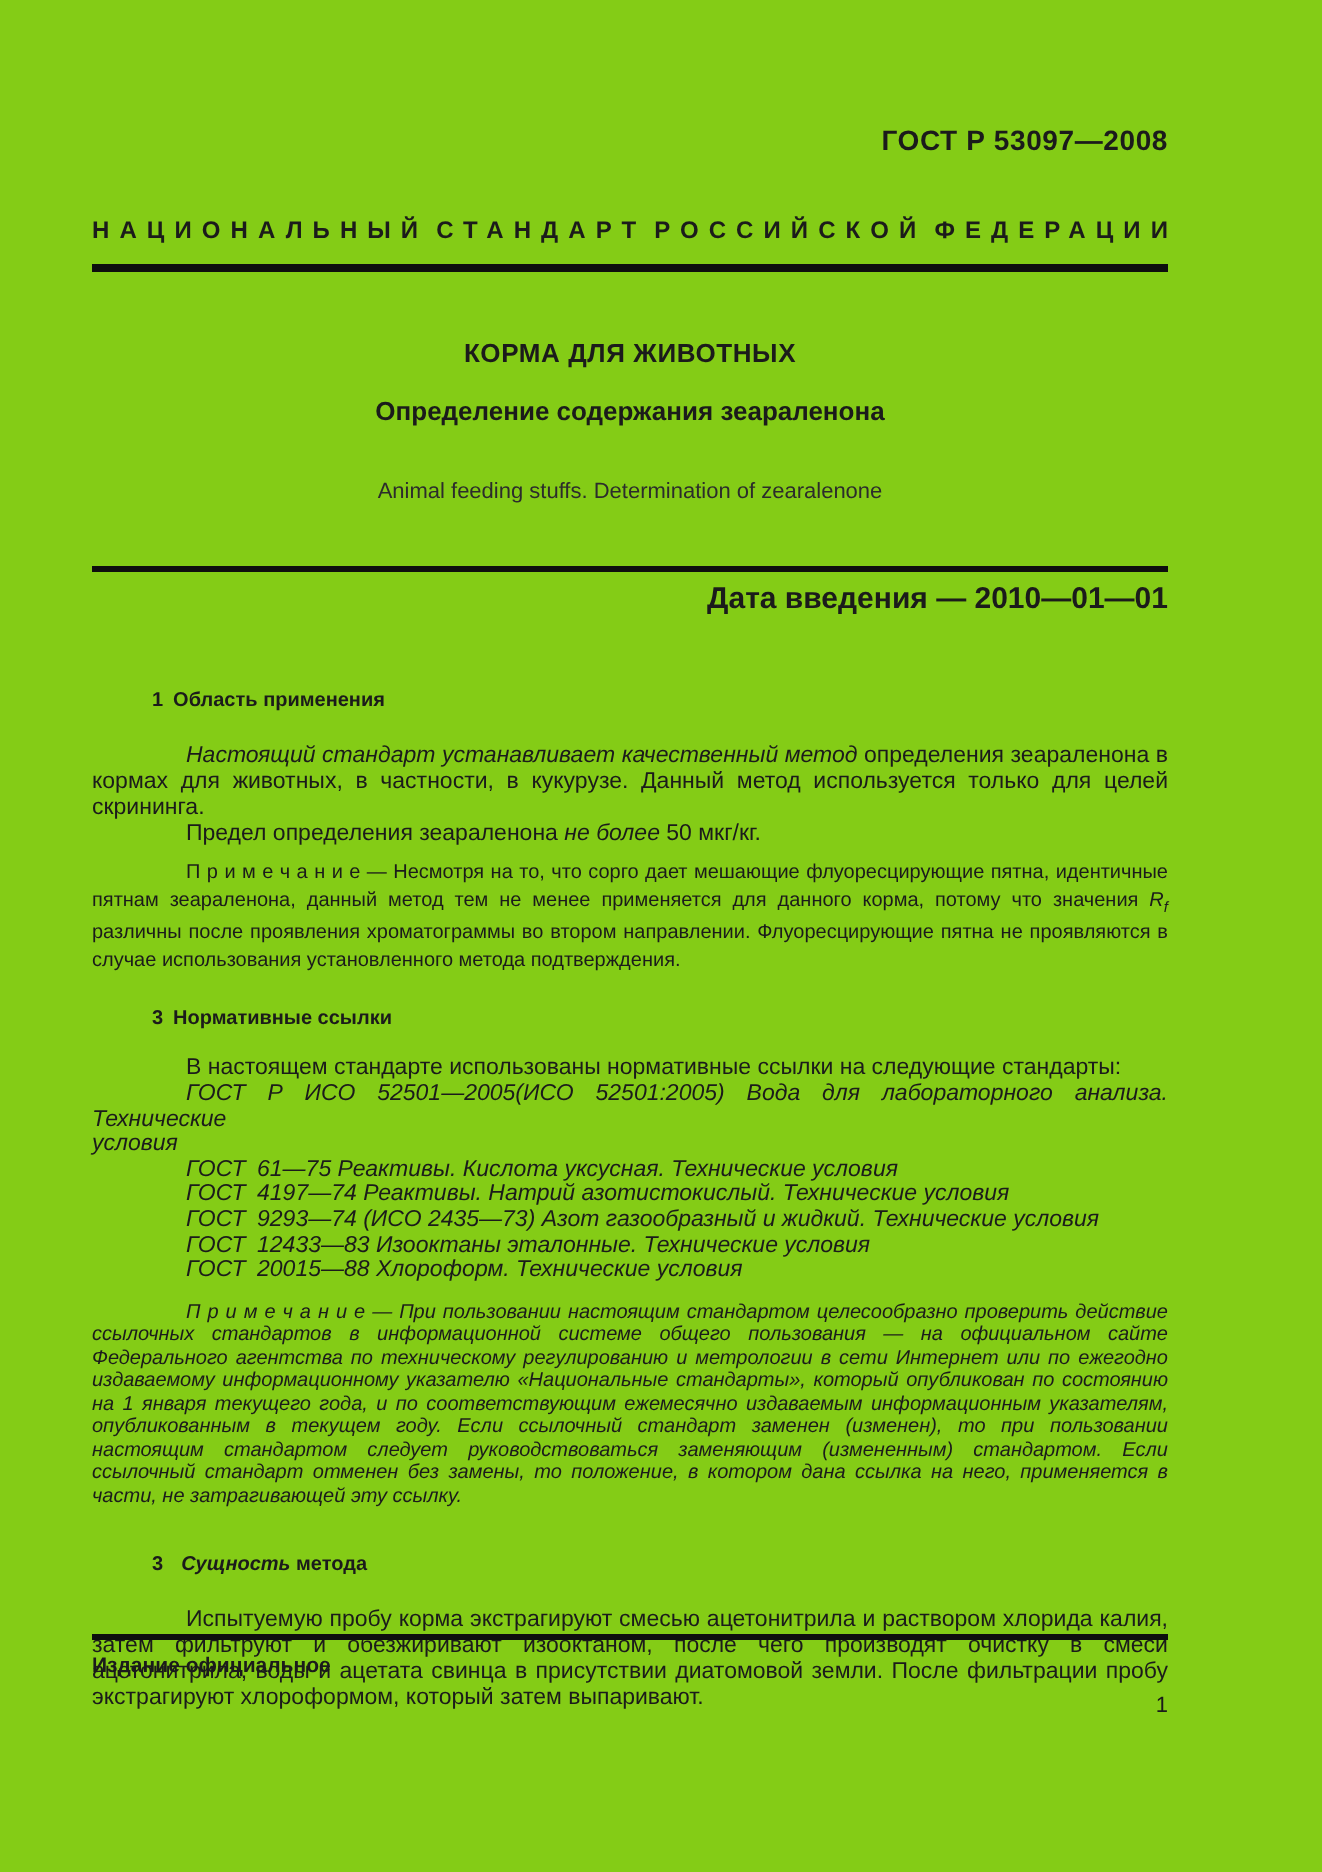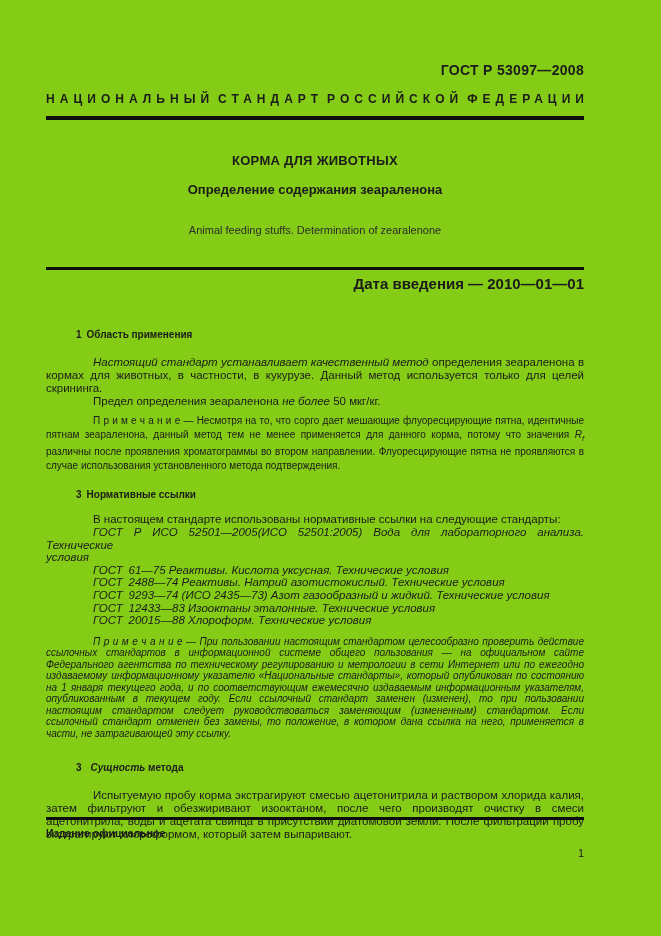--- a/index.html
+++ b/index.html
@@ -6,21 +6,21 @@
   html,body { background:#ffffff; }
   .page {
     position:relative; width:661px; height:936px;
     background:#84cc16; color:#1b1b1b; overflow:hidden;
     font-family:"Liberation Sans","DejaVu Sans",sans-serif;
   }
   .content { position:absolute; left:46px; top:0; width:538px; }
 
   .doc-number { margin-top:62px; text-align:right; font-weight:700; font-size:14px; line-height:16px; letter-spacing:.3px; }
 
-  .fed-line { margin-top:14px; display:flex; justify-content:space-between; font-weight:700; font-size:12px; line-height:14px; white-space:nowrap; }
+  .fed-line { margin-top:30px; display:flex; justify-content:space-between; font-weight:700; font-size:12px; line-height:14px; white-space:nowrap; }
   .fed-line span { letter-spacing:.42em; margin-right:-.42em; }
 
   .rule { background:#0e0e0e; }
   .rule-header { margin-top:10px; height:4px; }
   .rule-date { margin-top:30px; height:3px; }
 
   .title-main { margin-top:33px; text-align:center; font-weight:700; font-size:13px; line-height:15px; letter-spacing:.3px; }
   .title-sub  { margin-top:14px; text-align:center; font-weight:700; font-size:13px; line-height:15px; }
   .title-en   { margin-top:27px; text-align:center; font-size:11px; line-height:13px; color:#2c2c2c; }
 
@@ -80,21 +80,21 @@
 
     <p class="note note1"><span>П р и м е ч а н и е — </span><span>Несмотря на то, что сорго дает мешающие флуоресцирующие пятна, идентичные пят­нам зеараленона, данный метод тем не менее применяется для данного корма, потому что значения </span><i>R</i><sub class="rf-sub"><i>f</i></sub><span> различны после проявления хроматограммы во втором направлении. Флуоресцирующие пятна не проявляются в случае использования установленного метода подтверждения.</span></p>
 
     <h2 class="sec-heading mt-s2">3 Нормативные ссылки</h2>
 
     <p class="body intro-refs">В настоящем стандарте использованы нормативные ссылки на следующие стандарты:</p>
 
     <p class="ref ref-wide">ГОСТ Р ИСО 52501—2005(ИСО 52501:2005) Вода для лабораторного анализа. Технические
 условия</p>
     <p class="ref">ГОСТ 61—75 Реактивы. Кислота уксусная. Технические условия</p>
-    <p class="ref">ГОСТ 2488—74 Реактивы. Натрий азотистокислый. Технические условия</p>
+    <p class="ref">ГОСТ 4197—74 Реактивы. Натрий азотистокислый. Технические условия</p>
     <p class="ref">ГОСТ 9293—74 (ИСО 2435—73) Азот газообразный и жидкий. Технические условия</p>
     <p class="ref">ГОСТ 12433—83 Изооктаны эталонные. Технические условия</p>
     <p class="ref">ГОСТ 20015—88 Хлороформ. Технические условия</p>
 
     <p class="note note2"><span>П р и м е ч а н и е — </span><span>При пользовании настоящим стандартом целесообразно проверить действие ссы­лочных стандартов в информационной системе общего пользования — на официальном сайте Федерального агентства по техническому регулированию и метрологии в сети Интернет или по ежегодно издаваемому информационному указателю «Национальные стандарты», который опубликован по состоянию на 1 января текущего года, и по соответствующим ежемесячно издаваемым информационным указателям, опубликован­ным в текущем году. Если ссылочный стандарт заменен (изменен), то при пользовании настоящим стандар­том следует руководствоваться заменяющим (измененным) стандартом. Если ссылочный стандарт отменен без замены, то положение, в котором дана ссылка на него, применяется в части, не затрагивающей эту ссылку.</span></p>
 
     <h2 class="sec-heading mt-s3"><span>3</span><span class="h-gap"></span><i>Сущность</i><span> метода</span></h2>
 
     <p class="body p-first">Испытуемую пробу корма экстрагируют смесью ацетонитрила и раствором хлорида калия, затем фильтруют и обезжиривают изооктаном, после чего производят очистку в смеси ацетонитрила, воды и ацетата свинца в присутствии диатомовой земли. После фильтрации пробу экстрагируют хлороформом, который затем выпаривают.</p>
 

